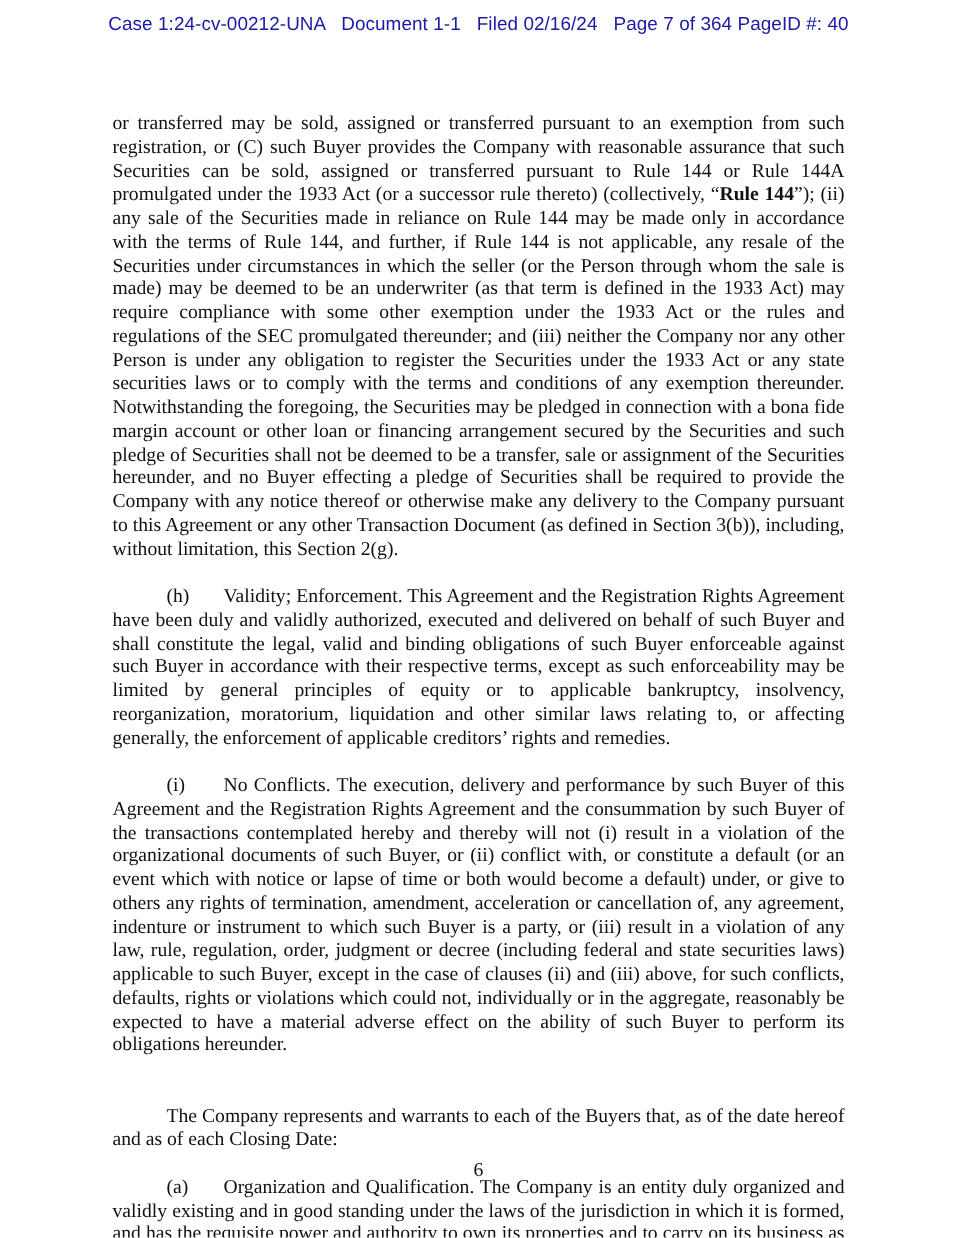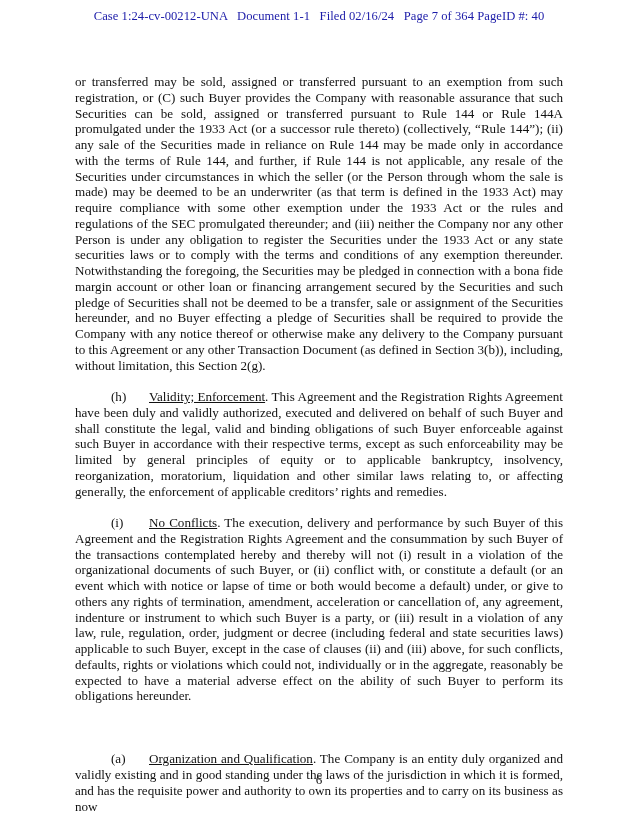--- a/index.html
+++ b/index.html
@@ -1,32 +1,32 @@
 <!DOCTYPE html>
 <html><head>
 <meta charset="utf-8">
 <style>
   html, body { margin: 0; padding: 0; background: #ffffff; }
   body { width: 638px; height: 825px; position: relative; overflow: hidden; }
   .header {
     position: absolute; top: 9px; left: 0; width: 638px; text-align: center;
-    font-family: Liberation Serif, serif; font-size: 12.6px; color: #1b1ba8;
+    font-family: Liberation Sans, sans-serif; font-size: 12.6px; color: #1b1ba8;
     white-space: pre; letter-spacing: 0.05px;
   }
   .page {
     position: absolute; left: 75px; top: 74px; width: 488px;
     font-family: "Liberation Serif", serif; font-size: 13.1px; line-height: 15.75px;
     color: #111;
   }
   .para { margin: 0; text-align: justify; text-align-last: left; }
   .gap { height: 15.75px; }
   .indent { display: inline-block; width: 36px; }
   .label { display: inline-block; width: 38px; }
-  .u { text-decoration: underline; }
-  .b { font-weight: normal; }
+  .u { }
+  .b { font-weight: bold; }
   .heading { font-weight: bold; margin: 0; }
   .heading .num { display: inline-block; width: 38px; }
   .page-num {
     position: absolute; top: 772px; left: 0; width: 638px; text-align: center;
     font-family: "Liberation Serif", serif; font-size: 13.1px; color: #111;
   }
 </style>
 </head>
 <body>
 
@@ -42,20 +42,21 @@
 
   <div class="gap"></div>
 
   <p class="para"><span class="indent"></span><span class="label">(i)</span><span class="u">No Conflicts</span><span>. The execution, delivery and performance by such Buyer of this Agreement and the Registration Rights Agreement and the consummation by such Buyer of the transactions contemplated hereby and thereby will not (i) result in a violation of the organizational documents of such Buyer, or (ii) conflict with, or constitute a default (or an event which with notice or lapse of time or both would become a default) under, or give to others any rights of termination, amendment, acceleration or cancellation of, any agreement, indenture or instrument to which such Buyer is a party, or (iii) result in a violation of any law, rule, regulation, order, judgment or decree (including federal and state securities laws) applicable to such Buyer, except in the case of clauses (ii) and (iii) above, for such conflicts, defaults, rights or violations which could not, individually or in the aggregate, reasonably be expected to have a material adverse effect on the ability of such Buyer to perform its obligations hereunder.</span></p>
 
   <div class="gap"></div>
 
 
   <div class="gap"></div>
 
+  <p class="para"><span class="indent"></span><span>The Company represents and warrants to each of the Buyers that, as of the date hereof and as of each Closing Date:</span></p>
 
   <div class="gap"></div>
 
   <p class="para" style="text-align-last: justify;"><span class="indent"></span><span class="label">(a)</span><span class="u">Organization and Qualification</span><span>. The Company is an entity duly organized and validly existing and in good standing under the laws of the jurisdiction in which it is formed, and has the requisite power and authority to own its properties and to carry on its business as now</span></p>
 
 </div>
 
 <div class="page-num">6</div>
 
 </body></html>

